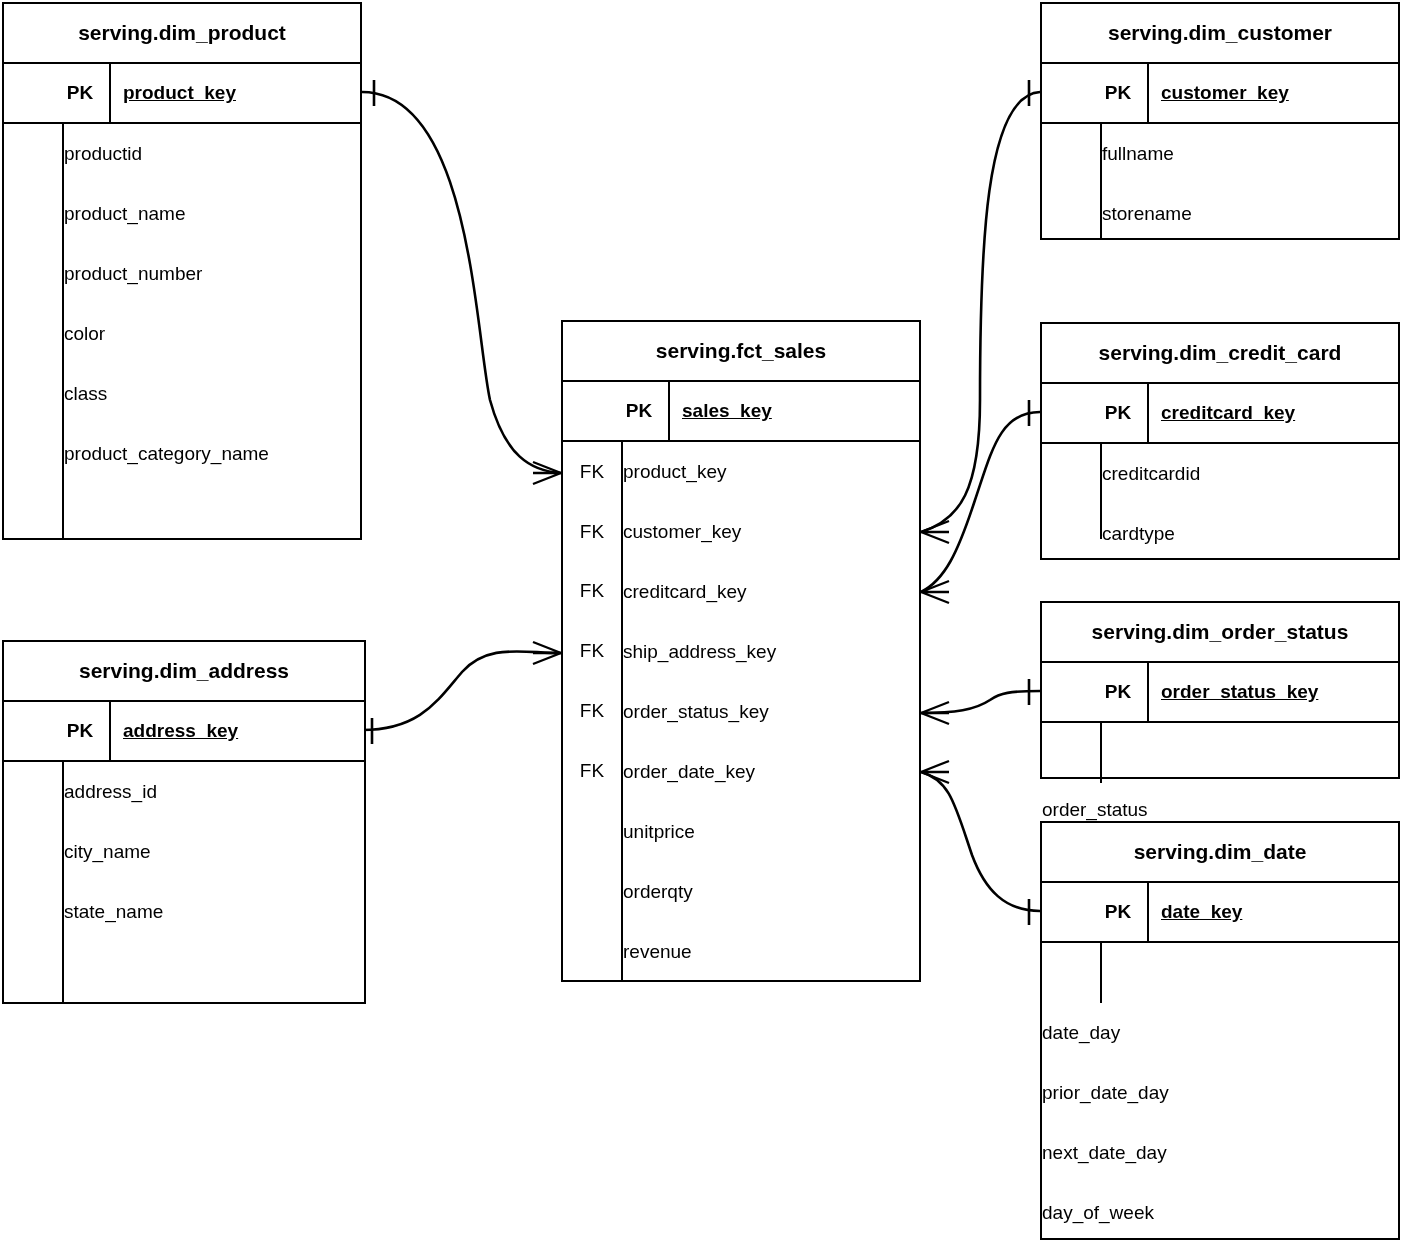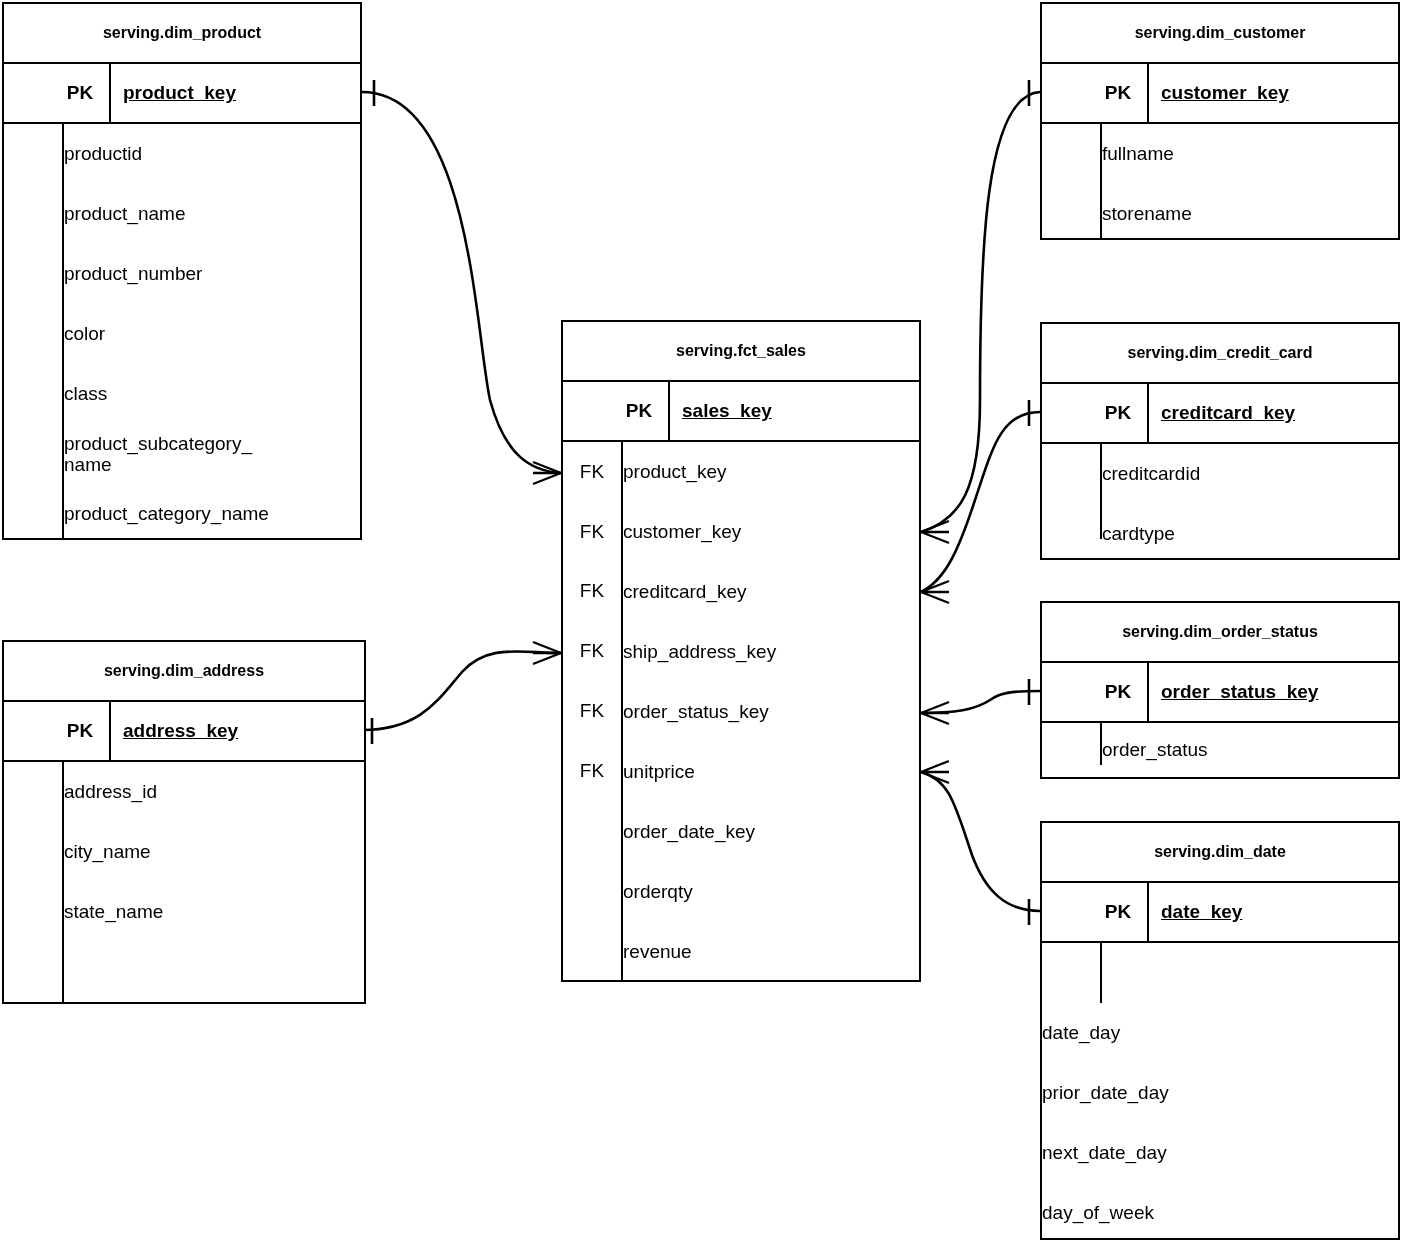--- a/index.html
+++ b/index.html
@@ -29,21 +29,21 @@
     border: 2px solid #000000;
     background: #ffffff;
   }
   .ent-title {
     box-sizing: border-box;
     height: 60px;
     display: flex;
     align-items: center;
     justify-content: center;
     font-weight: bold;
-    font-size: 16px;
+    font-size: 21px;
     color: #000000;
     border-bottom: 2px solid #000000;
     white-space: nowrap;
   }
   .ent-row {
     box-sizing: border-box;
     display: flex;
     height: 60px;
     align-items: stretch;
   }
@@ -177,22 +177,20 @@
       <div class="namecol">product_key</div>
     </div>
     <div class="attrs-block" style="height:414px;">
       <div class="keystrip"></div>
       <div class="attrlist">
         <div class="attr-item">productid</div>
         <div class="attr-item">product_name</div>
         <div class="attr-item">product_number</div>
         <div class="attr-item">color</div>
         <div class="attr-item">class</div>
-        <div class="attr-item twoline">product_subcategory_
-name</div>
         <div class="attr-item">product_category_name</div>
       </div>
     </div>
   </div>
 
   <div class="entity" style="left:2px; top:640px; width:364px; height:364px;">
     <div class="ent-title">serving.dim_address</div>
     <div class="ent-row pkrow">
       <div class="keycol">PK</div>
       <div class="namecol">address_key</div>
@@ -224,22 +222,22 @@
         <div class="fk-cell"></div>
         <div class="fk-cell"></div>
         <div class="fk-cell"></div>
       </div>
       <div class="attrlist">
         <div class="attr-item">product_key</div>
         <div class="attr-item">customer_key</div>
         <div class="attr-item">creditcard_key</div>
         <div class="attr-item">ship_address_key</div>
         <div class="attr-item">order_status_key</div>
+        <div class="attr-item">order_date_key</div>
         <div class="attr-item">unitprice</div>
-        <div class="attr-item">order_date_key</div>
         <div class="attr-item">orderqty</div>
         <div class="attr-item">revenue</div>
       </div>
     </div>
   </div>
 
   <div class="entity" style="left:1040px; top:2px; width:360px; height:238px;">
     <div class="ent-title">serving.dim_customer</div>
     <div class="ent-row pkrow">
       <div class="keycol">PK</div>
@@ -268,21 +266,21 @@
       </div>
     </div>
   </div>
 
   <div class="entity" style="left:1040px; top:601px; width:360px; height:178px;">
     <div class="ent-title">serving.dim_order_status</div>
     <div class="ent-row pkrow">
       <div class="keycol">PK</div>
       <div class="namecol">order_status_key</div>
     </div>
-    <div class="attrs-block" style="height:42px;">
+    <div class="attrs-block" style="height:42px;flex-direction:column;">
       <div class="keystrip"></div>
       <div class="attrlist">
         <div class="attr-item" style="height:54px;">order_status</div>
       </div>
     </div>
   </div>
 
   <div class="entity" style="left:1040px; top:821px; width:360px; height:419px;">
     <div class="ent-title">serving.dim_date</div>
     <div class="ent-row pkrow">

